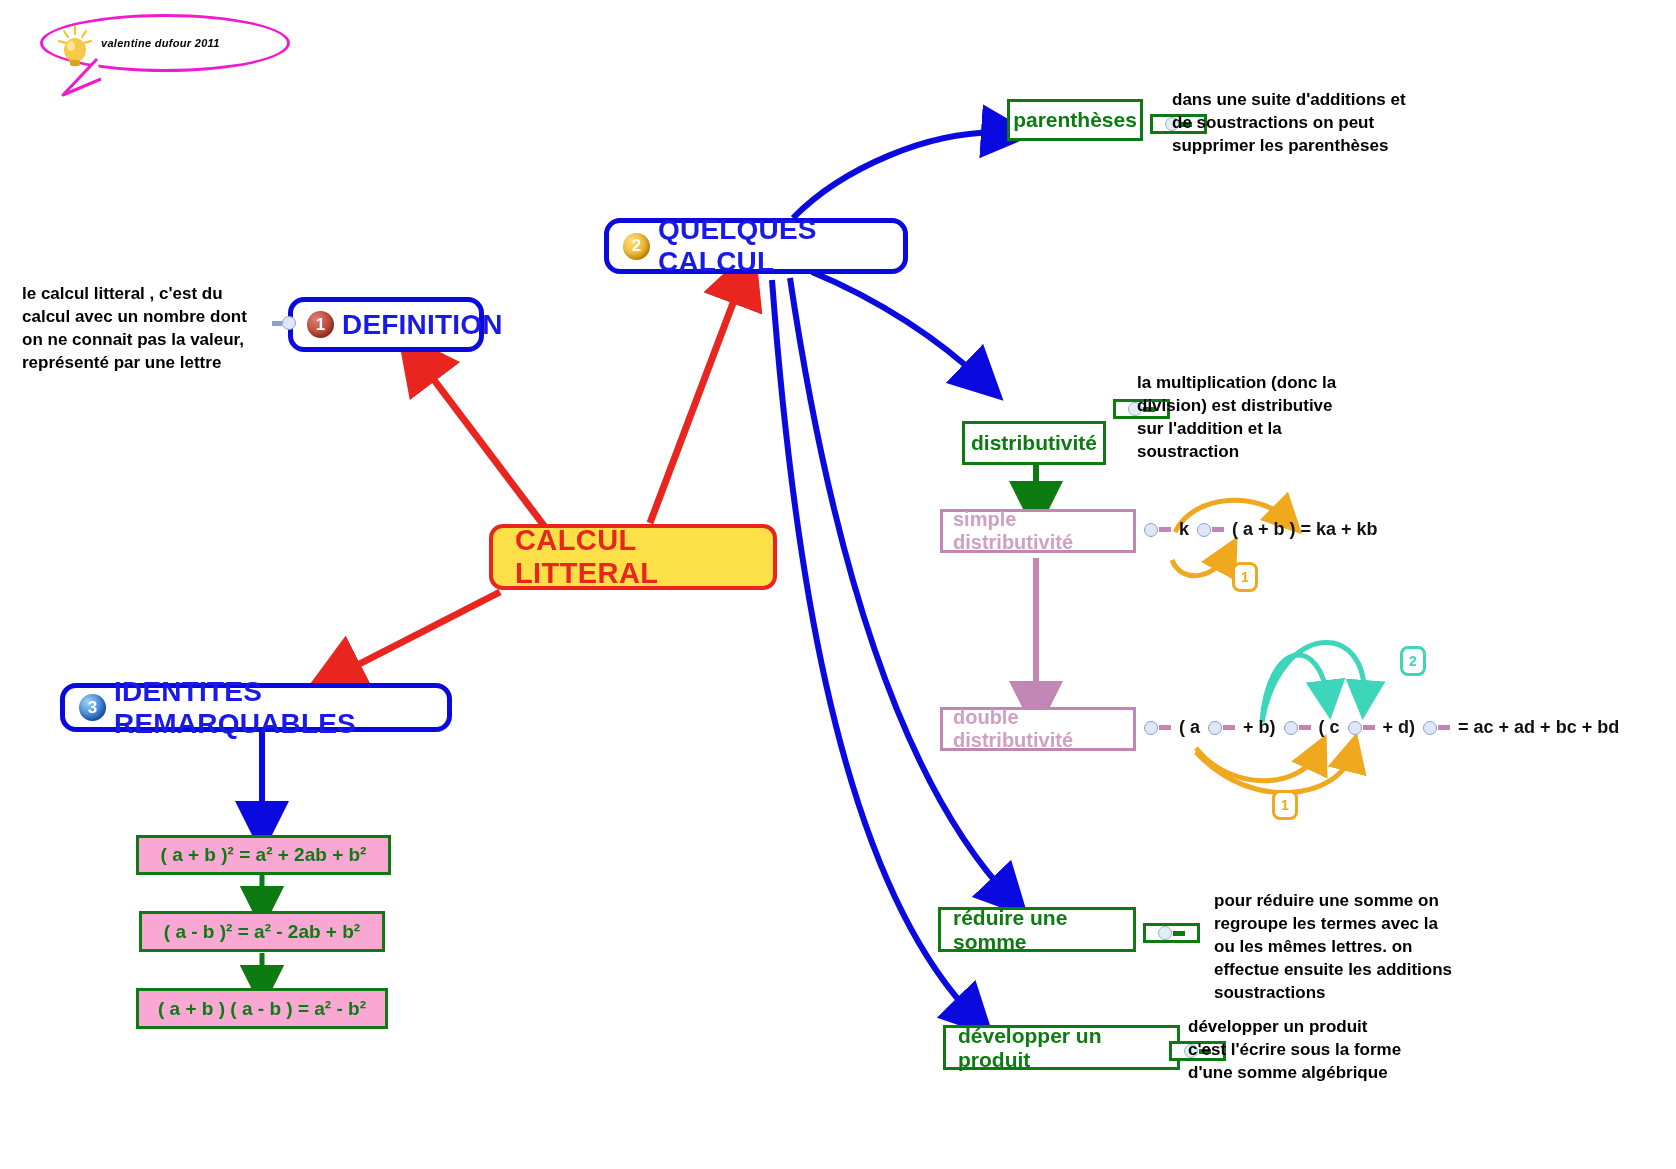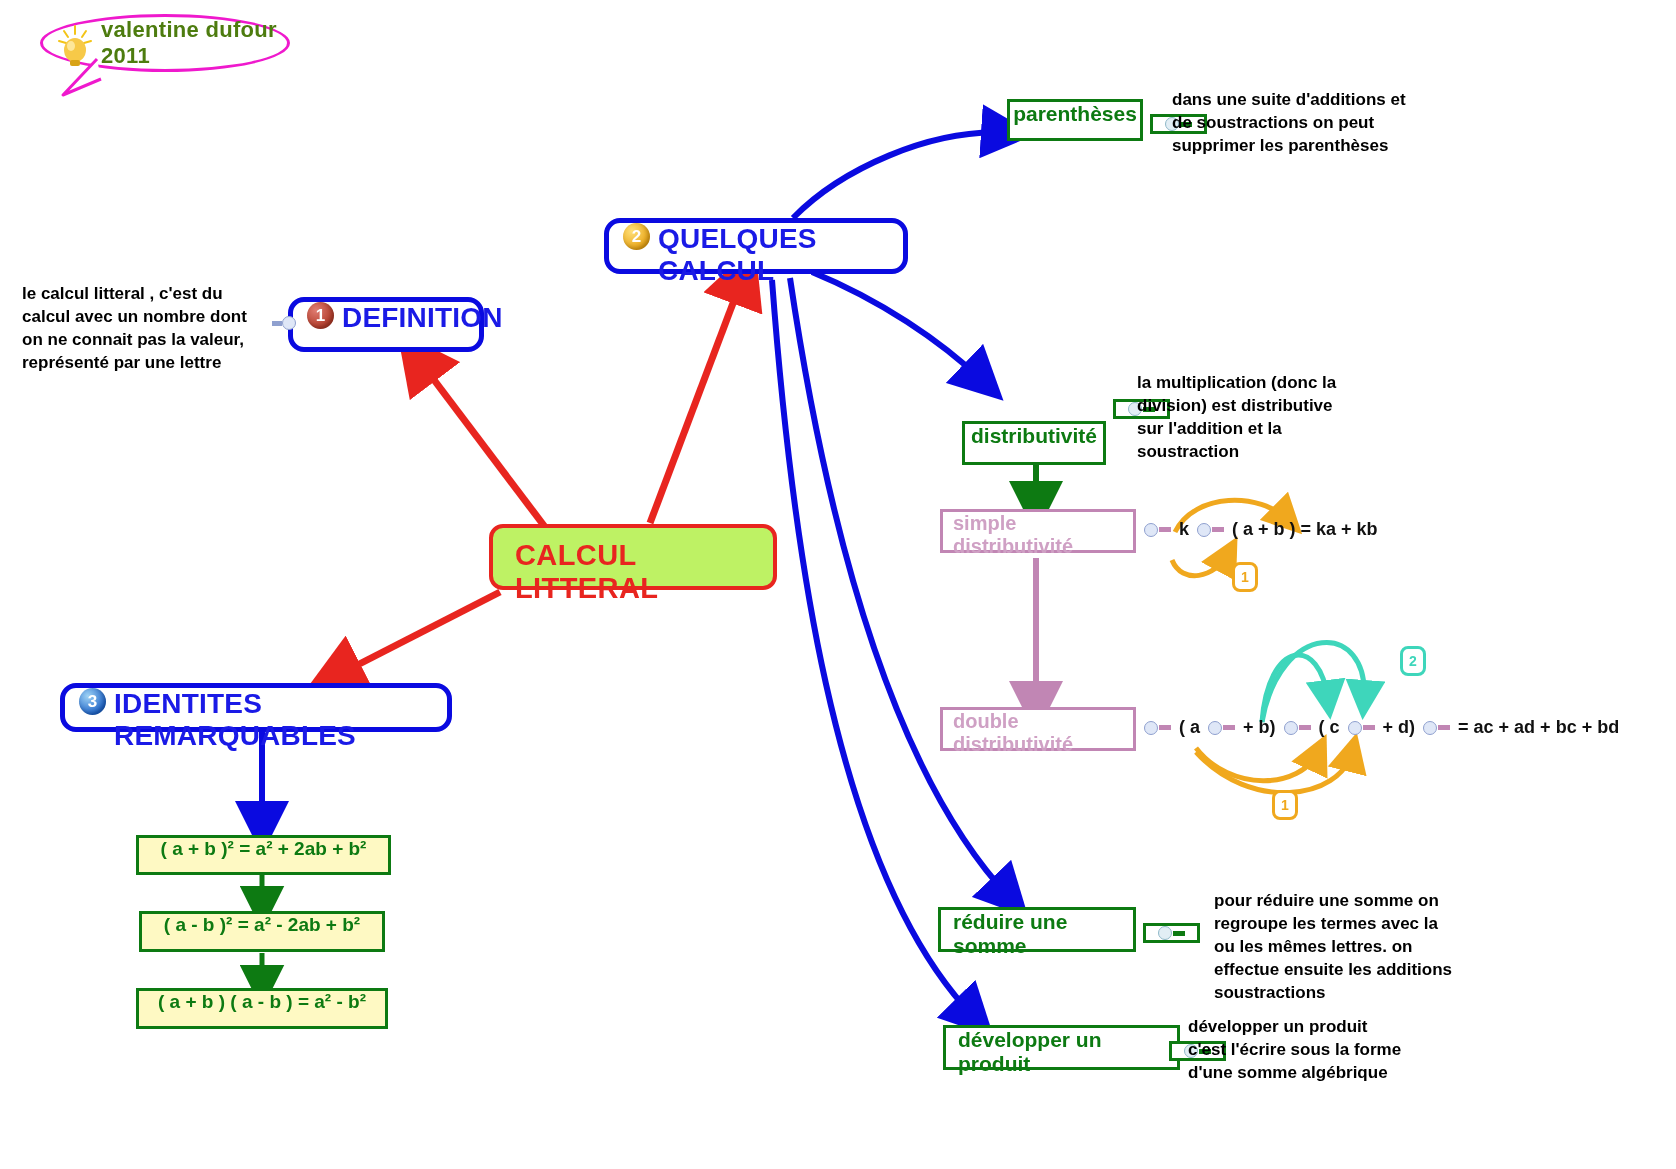--- a/index.html
+++ b/index.html
@@ -1,44 +1,44 @@
 <!DOCTYPE html>
 <html><head>
 <meta charset="utf-8">
 <style>
   html,body{margin:0;padding:0;}
   body{width:1676px;height:1169px;background:#ffffff;position:relative;
        font-family:"Liberation Sans",sans-serif;overflow:hidden;}
   #canvas{position:absolute;left:0;top:0;width:1676px;height:1169px;}
   svg.layer{position:absolute;left:0;top:0;width:1676px;height:1169px;pointer-events:none;}
-  .node{position:absolute;box-sizing:border-box;display:flex;align-items:flex-start;}
-
-  
-  .central{border:4px solid #e8251f;border-radius:14px;background:#bef264;
+  .node{position:absolute;box-sizing:border-box;display:flex;align-items:center;}
+
+  
+  .central{border:4px solid #e8251f;border-radius:14px;background:#fde047;
            color:#e8251f;font-size:29px;font-weight:700;letter-spacing:.4px;
            padding:11px 22px;justify-content:center;}
 
   
   .main{border:5px solid #0a0ae0;border-radius:16px;background:#fff;
         color:#1a1ae6;font-weight:700;padding:0 14px;gap:8px;}
   .main .lbl{font-size:28px;letter-spacing:.2px;}
 
   
   .badge{width:27px;height:27px;border-radius:50%;flex:0 0 auto;
          display:flex;align-items:center;justify-content:center;
          font-size:17px;font-weight:700;color:#fff;
          box-shadow:inset -2px -2px 4px rgba(0,0,0,.25);}
   .badge.red{background:radial-gradient(circle at 33% 30%,#e07d72,#b03a28 70%);}
   .badge.orange{background:radial-gradient(circle at 33% 30%,#ffe07a,#e8a313 72%);color:#fff;}
   .badge.blue{background:radial-gradient(circle at 33% 30%,#9fd3f5,#1d63c8 72%);}
 
   
   .green{border:3px solid #0d7a12;background:#fff;color:#0d7a12;
          font-weight:700;font-size:21px;padding:0 12px;justify-content:center;}
-  .greenform{border:3px solid #0d7a12;background:#fef9c3;color:#0d7a12;
+  .greenform{border:3px solid #0d7a12;background:#f9a8d4;color:#0d7a12;
              font-weight:700;font-size:19px;padding:0 10px;justify-content:center;}
 
   
   .pink{border:3px solid #c186b4;background:#fff;color:#cfa0c4;
         font-weight:700;font-size:20px;padding:0 10px;justify-content:center;}
 
   
   .note{position:absolute;color:#000;font-weight:700;font-size:17px;
         line-height:1.35;}
   .note.right{text-align:left;}
@@ -59,21 +59,21 @@
   .numbadge{position:absolute;box-sizing:border-box;width:26px;height:30px;
             border-radius:8px;display:flex;align-items:center;justify-content:center;
             font-size:14px;font-weight:700;background:#fff;}
   .numbadge.orange{border:3px solid #f0a81e;color:#f0a81e;}
   .numbadge.teal{border:3px solid #3ed6bb;color:#3ed6bb;}
 
   
   .bubble{position:absolute;left:40px;top:14px;width:250px;height:58px;
           border:3px solid #ef19cd;border-radius:50%/50%;background:#fff;
           display:flex;align-items:center;padding-left:58px;box-sizing:border-box;}
-  .bubble .sig{color:#4d7c0f;font-weight:700;font-size:22px;
+  .bubble .sig{color:#000000;font-style:italic;font-weight:700;font-size:11px;
                letter-spacing:.3px;}
 </style>
 </head>
 <body>
 
 <div id="canvas">
 
   <svg class="layer" viewBox="0 0 1676 1169">
     <defs>
       <marker id="ar-red" markerWidth="9" markerHeight="9" refX="4.5" refY="4.5" orient="auto">

